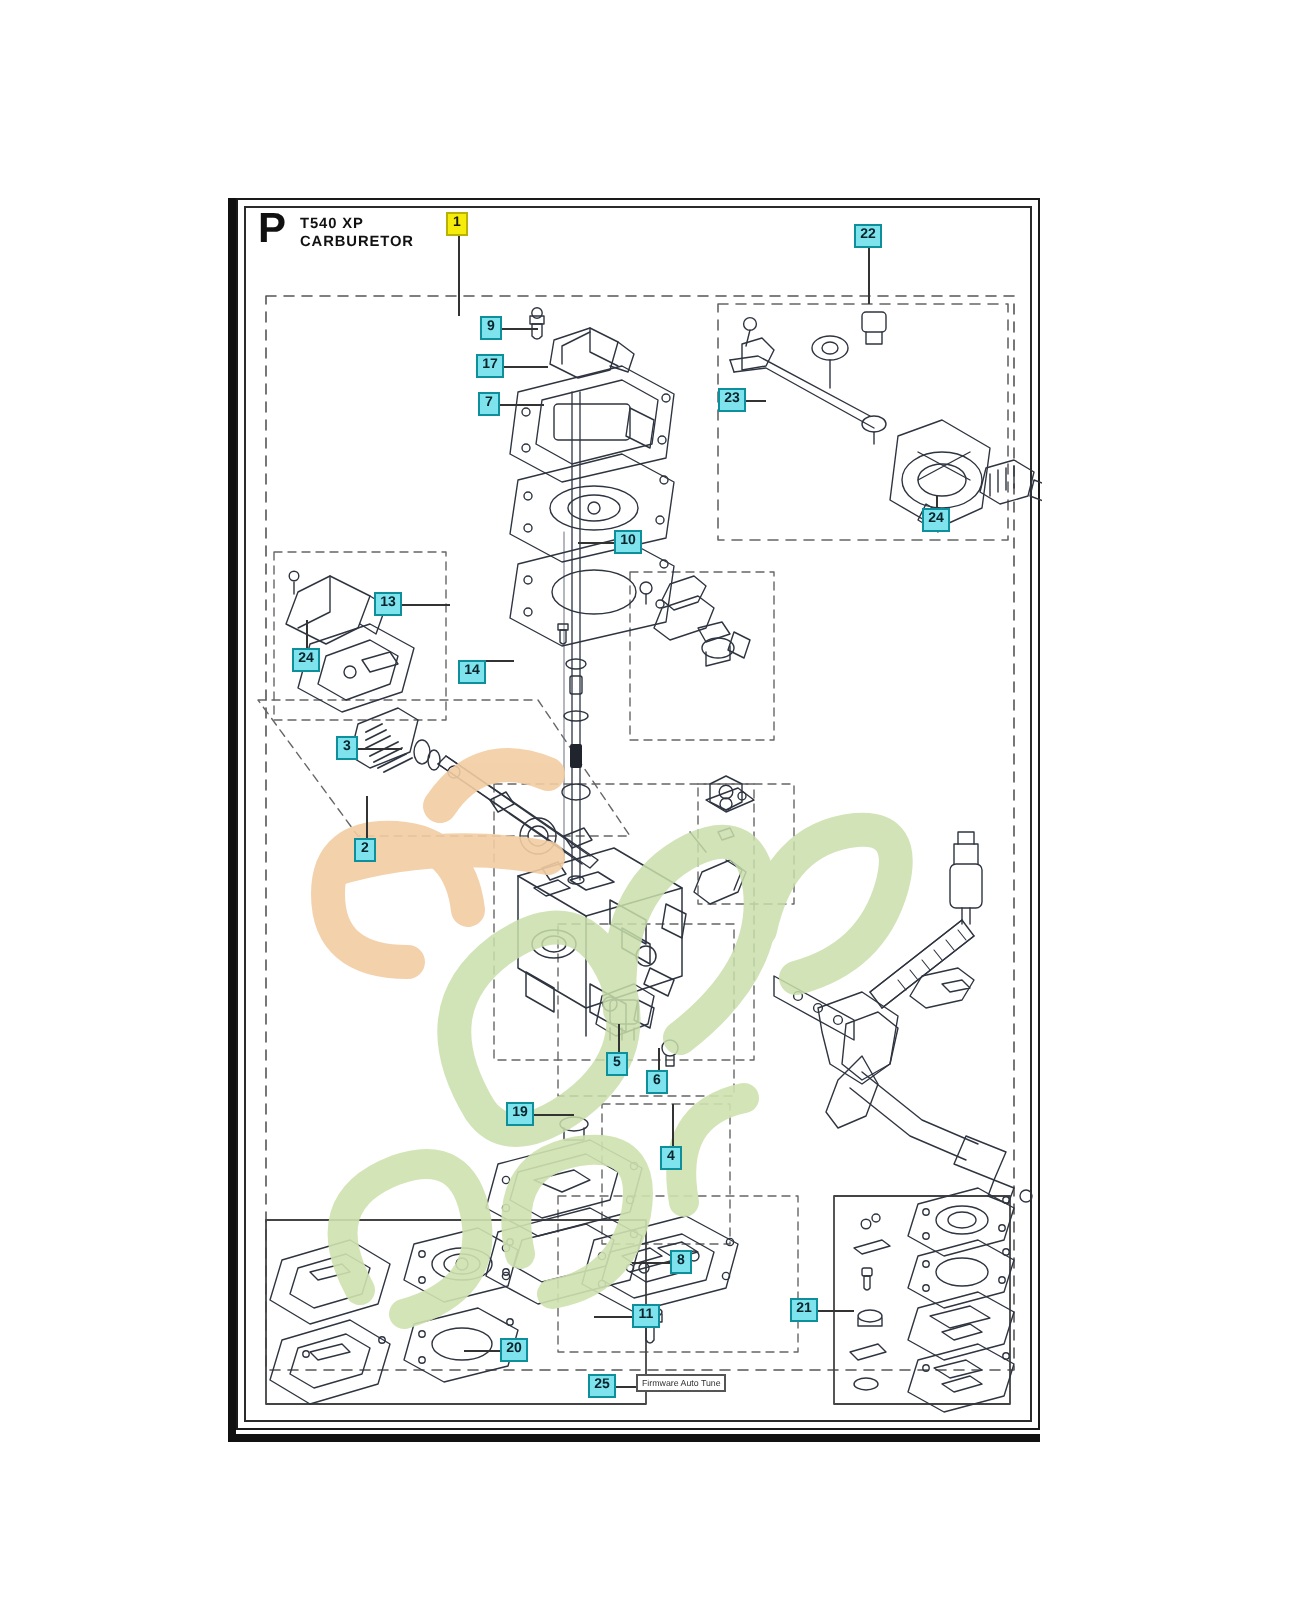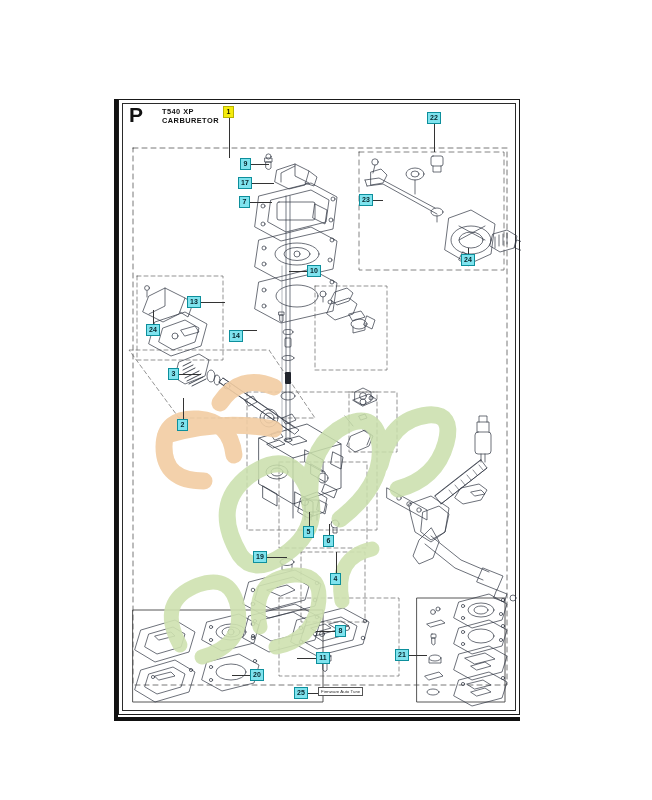--- a/index.html
+++ b/index.html
@@ -15,21 +15,21 @@
          height:4px;background:#111;}
   #frame-inner{position:absolute;left:3px;top:3px;right:3px;bottom:3px;
          border:1px solid #2b2b2b;box-sizing:border-box;pointer-events:none;}
 
   
   #header{position:absolute;left:10px;top:6px;display:flex;align-items:flex-start;}
   #logo-p{font-size:21px;font-weight:700;line-height:18px;letter-spacing:-1px;
           color:#111;font-family:"Liberation Sans",sans-serif;}
   #title-block{margin-left:8px;margin-top:1px;}
   .title-line{font-size:7.4px;font-weight:700;letter-spacing:.45px;color:#111;
-          line-height:9px;white-space:nowrap;margin-left:12px;}
+          line-height:9px;white-space:nowrap;}
 
   
   #canvas{position:absolute;left:0;top:0;width:402px;height:616px;}
   #canvas svg{position:absolute;left:0;top:0;}
 
   
   #watermark{position:absolute;left:150px;top:255px;width:420px;height:470px;
      pointer-events:none;z-index:6;}
   #watermark svg{overflow:visible;}
 

